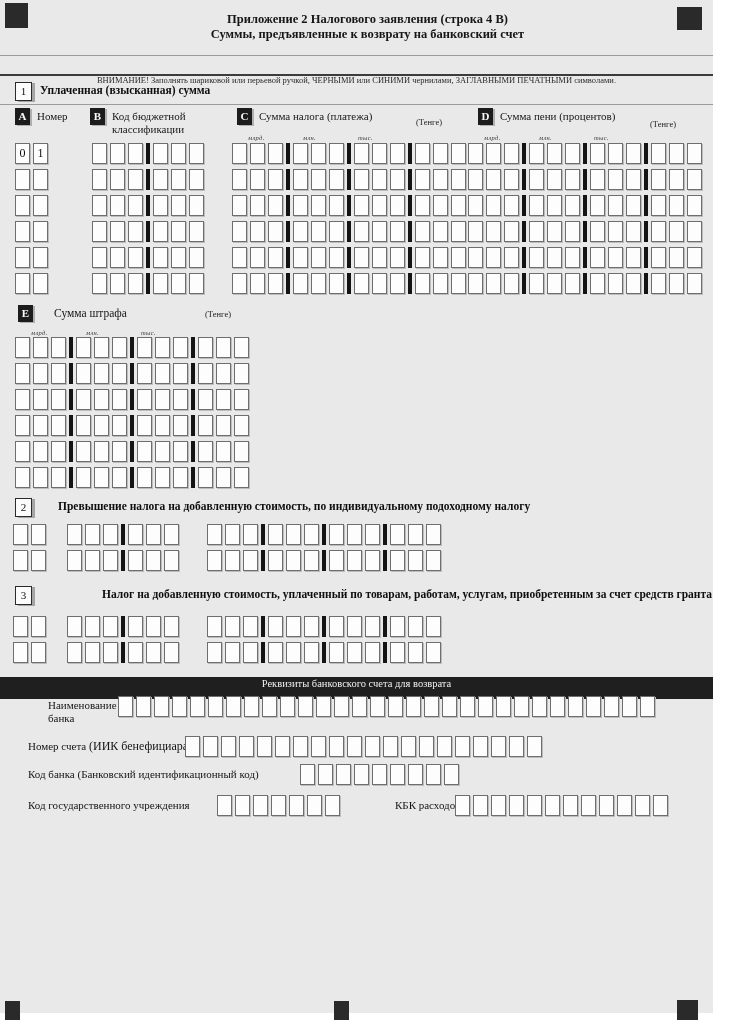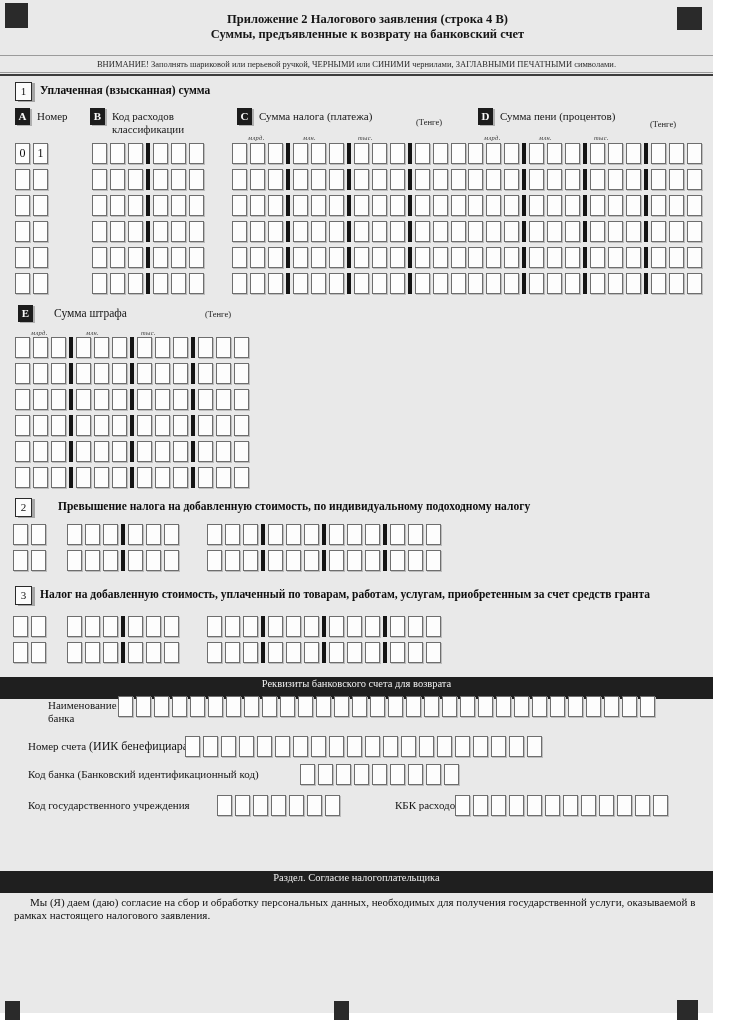--- a/index.html
+++ b/index.html
@@ -13,21 +13,21 @@
   .c-tl{left:5px;top:3px;width:23px;height:25px;}
   .c-tr{left:677px;top:7px;width:25px;height:23px;}
   .c-bl{left:5px;top:1001px;width:15px;height:19px;}
   .c-bc{left:334px;top:1001px;width:15px;height:19px;}
   .c-br{left:677px;top:1000px;width:21px;height:20px;}
 
   .title{position:absolute;top:12px;left:0;width:735px;text-align:center;
     font-weight:bold;font-size:12.5px;line-height:15px;color:#161616;}
   .warning{position:absolute;top:55px;left:0;width:713px;
     border-top:1px solid #9b9b9b;border-bottom:1px solid #9b9b9b;
-    padding:3px 0;text-align:center;font-size:8.5px;color:#2a2a2a;}
+    padding:19px 0;text-align:center;font-size:8.5px;color:#2a2a2a;}
   .warn-underline{position:absolute;top:74px;left:0;width:713px;height:2px;background:#3c3c3c;}
 
   .sec-head{position:absolute;display:flex;gap:8px;align-items:flex-start;}
   .numbadge{flex:0 0 auto;width:15px;height:17px;background:#fcfcfc;border:1px solid #2b2b2b;
     box-shadow:3px 1px 0 #a5a5a5;font-size:11px;text-align:center;line-height:17px;color:#111;}
   .sec-title{font-weight:bold;font-size:11.5px;line-height:13px;padding-top:2px;color:#0e0e0e;}
   .letterbadge{flex:0 0 auto;width:15px;height:17px;background:#1c1c1c;color:#fafafa;
     font-weight:bold;font-size:11px;text-align:center;line-height:17px;box-shadow:2px 1px 0 #b0b0b0;}
   .colhead{position:absolute;display:flex;gap:7px;}
   .colhead .lbl{font-size:11px;line-height:12.5px;padding-top:2px;color:#171717;}
@@ -71,21 +71,21 @@
     <div class="numbadge">1</div>
     <div class="sec-title">Уплаченная (взысканная) сумма</div>
   </div>
 
   <div class="colhead" style="left:15px;top:108px;">
     <div class="letterbadge">A</div>
     <div class="lbl" style="width:46px;">Номер</div>
   </div>
   <div class="colhead" style="left:90px;top:108px;">
     <div class="letterbadge">B</div>
-    <div class="lbl" style="width:92px;">Код расходов классификации</div>
+    <div class="lbl" style="width:92px;">Код бюджетной классификации</div>
   </div>
   <div class="colhead" style="left:237px;top:108px;">
     <div class="letterbadge">C</div>
     <div class="lbl" style="width:150px;">Сумма налога (платежа)</div>
   </div>
   <div class="tenge" style="left:416px;top:117px;">(Тенге)</div>
   <div class="colhead" style="left:478px;top:108px;">
     <div class="letterbadge">D</div>
     <div class="lbl" style="width:150px;">Сумма пени (процентов)</div>
   </div>
@@ -578,21 +578,21 @@
           <div class="gsep"></div>
           <div class="cell"></div>
           <div class="cell"></div>
           <div class="cell"></div>
         </div>
       </div>
   </div>
 
   <div class="sec-head" style="left:15px;top:586px;">
     <div class="numbadge">3</div>
-    <div class="sec-title" style="width:672px;">Налог на добавленную стоимость, уплаченный по товарам, работам, услугам, приобретенным за счет средств гранта</div>
+    <div class="sec-title" style="width:672px;text-align:right;">Налог на добавленную стоимость, уплаченный по товарам, работам, услугам, приобретенным за счет средств гранта</div>
   </div>
   <div class="gridblock" style="left:0;top:616px;width:713px;height:55px;">
     <div class="gridcol" style="left:13px;">
         <div class="cellrow">
           <div class="cell"></div>
           <div class="cell"></div>
         </div>
         <div class="cellrow">
           <div class="cell"></div>
           <div class="cell"></div>
@@ -761,20 +761,18 @@
         <div class="cell"></div>
         <div class="cell"></div>
         <div class="cell"></div>
         <div class="cell"></div>
         <div class="cell"></div>
         <div class="cell"></div>
         <div class="cell"></div>
       </div>
     </div>
 
-  <div class="blackbar" style="top:871px;">Раздел. Согласие налогоплательщика</div>
-  <div class="consent">Мы (Я) даем (даю) согласие на сбор и обработку персональных данных, необходимых для получения государственной услуги, оказываемой в рамках настоящего налогового заявления.</div>
 
   <div class="corner c-bl"></div>
   <div class="corner c-bc"></div>
   <div class="corner c-br"></div>
 
 </div>
 
 </body></html>

